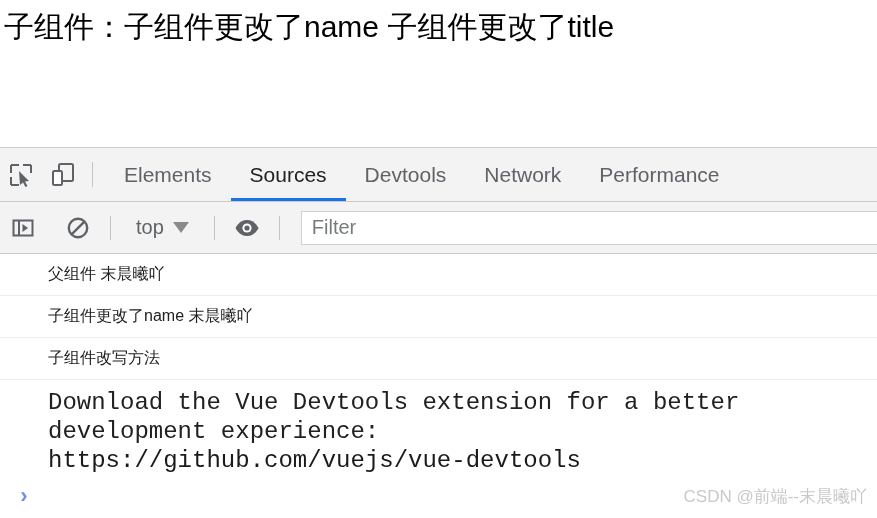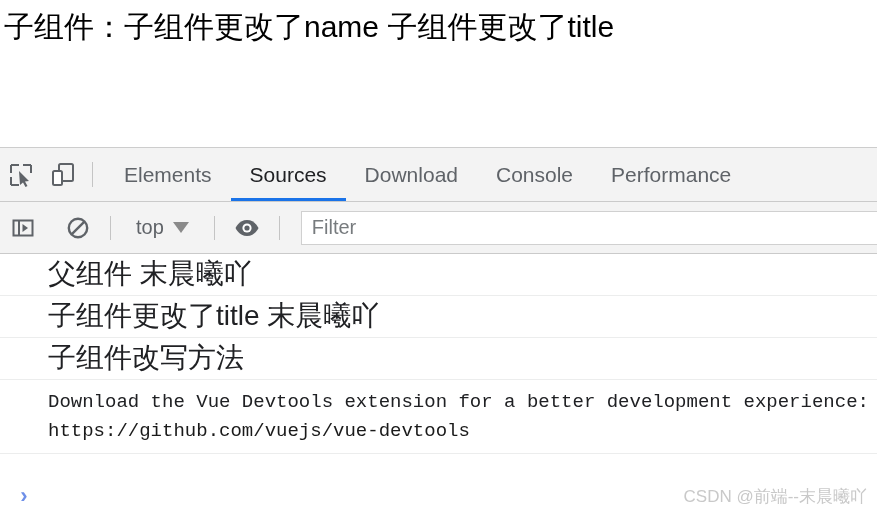--- a/index.html
+++ b/index.html
@@ -154,29 +154,29 @@
 
   
   #console-list {
     flex: 1 1 auto;
     overflow: hidden;
     background: #ffffff;
   }
   .log-row {
     border-bottom: 1px solid #eceded;
     padding: 6px 0 7px 48px;
-    font-size: 28px;
+    font-size: 16px;
     line-height: 28px;
     color: #202124;
     font-family: "Liberation Sans", sans-serif;
     white-space: nowrap;
   }
   .log-row.mono {
     font-family: "Liberation Mono", "DejaVu Sans Mono", monospace;
-    font-size: 19px;
+    font-size: 24px;
     line-height: 29px;
     padding-top: 8px;
     padding-bottom: 7px;
     white-space: normal;
   }
   .log-row.mono .log-link {
     color: #1a1a1a;
     cursor: pointer;
   }
 
@@ -243,24 +243,24 @@
     <div class="vsep"></div>
 
     <div id="tabs">
       <div class="tab">
         <span>Elements</span>
       </div>
       <div class="tab active">
         <span>Sources</span>
       </div>
       <div class="tab">
-        <span>Download</span>
+        <span>Devtools</span>
       </div>
       <div class="tab">
-        <span>Console</span>
+        <span>Network</span>
       </div>
       <div class="tab">
         <span>Performance</span>
       </div>
     </div>
   </div>
 
   <div id="filterbar">
 
     <div class="fb-icon" title="Show console sidebar">
@@ -300,21 +300,21 @@
     <input id="filter-input" type="text" placeholder="Filter" style="">
   </div>
 
   <div id="console-list">
 
     <div class="log-row">
       <span>父组件 末晨曦吖</span>
     </div>
 
     <div class="log-row">
-      <span>子组件更改了title 末晨曦吖</span>
+      <span>子组件更改了name 末晨曦吖</span>
     </div>
 
     <div class="log-row">
       <span>子组件改写方法</span>
     </div>
 
     <div class="log-row mono">
       <span>Download the Vue Devtools extension for a better development experience:</span><br>
       <span class="log-link">https://github.com/vuejs/vue-devtools</span>
     </div>

